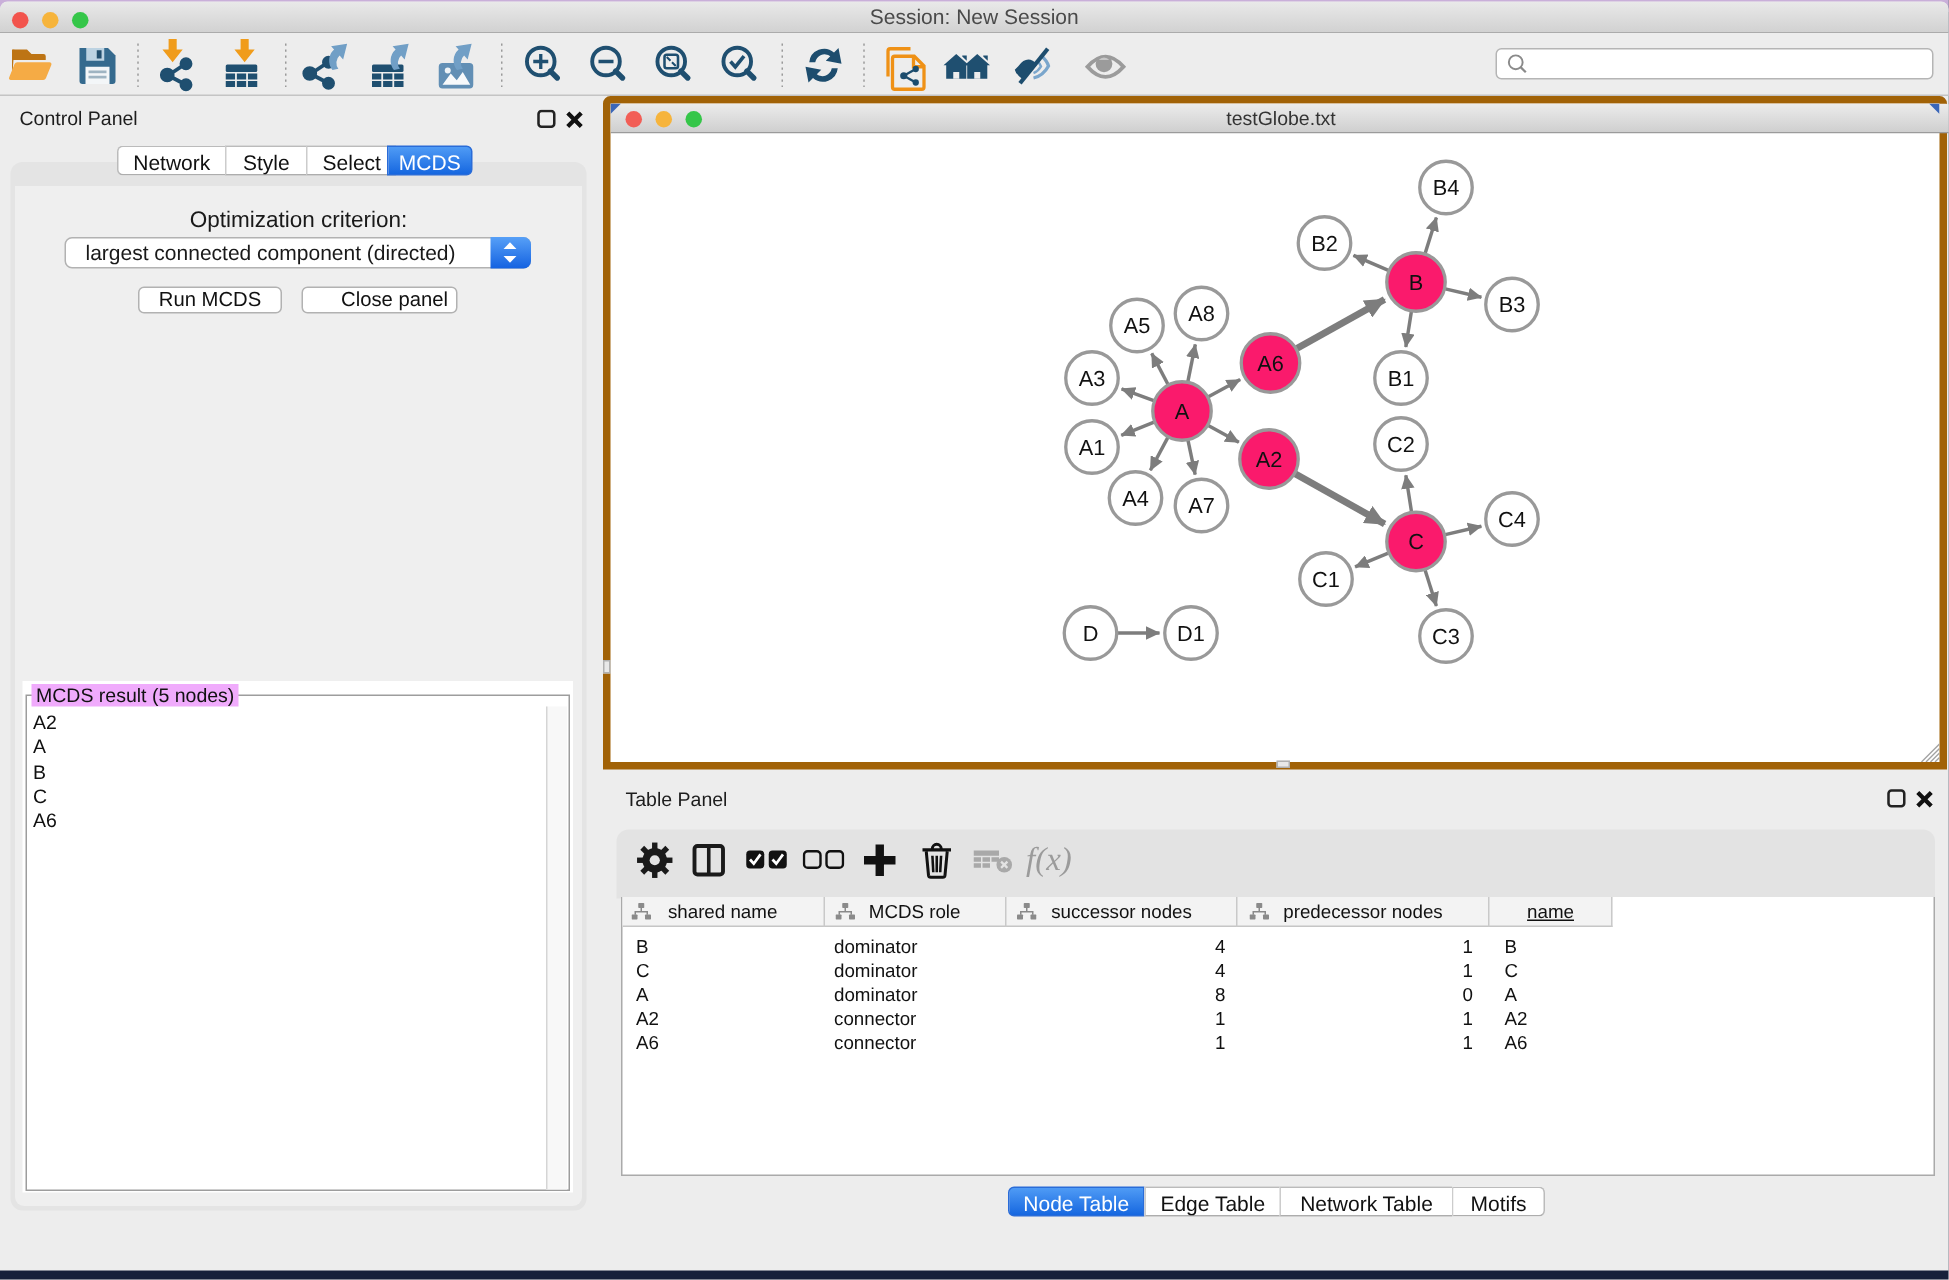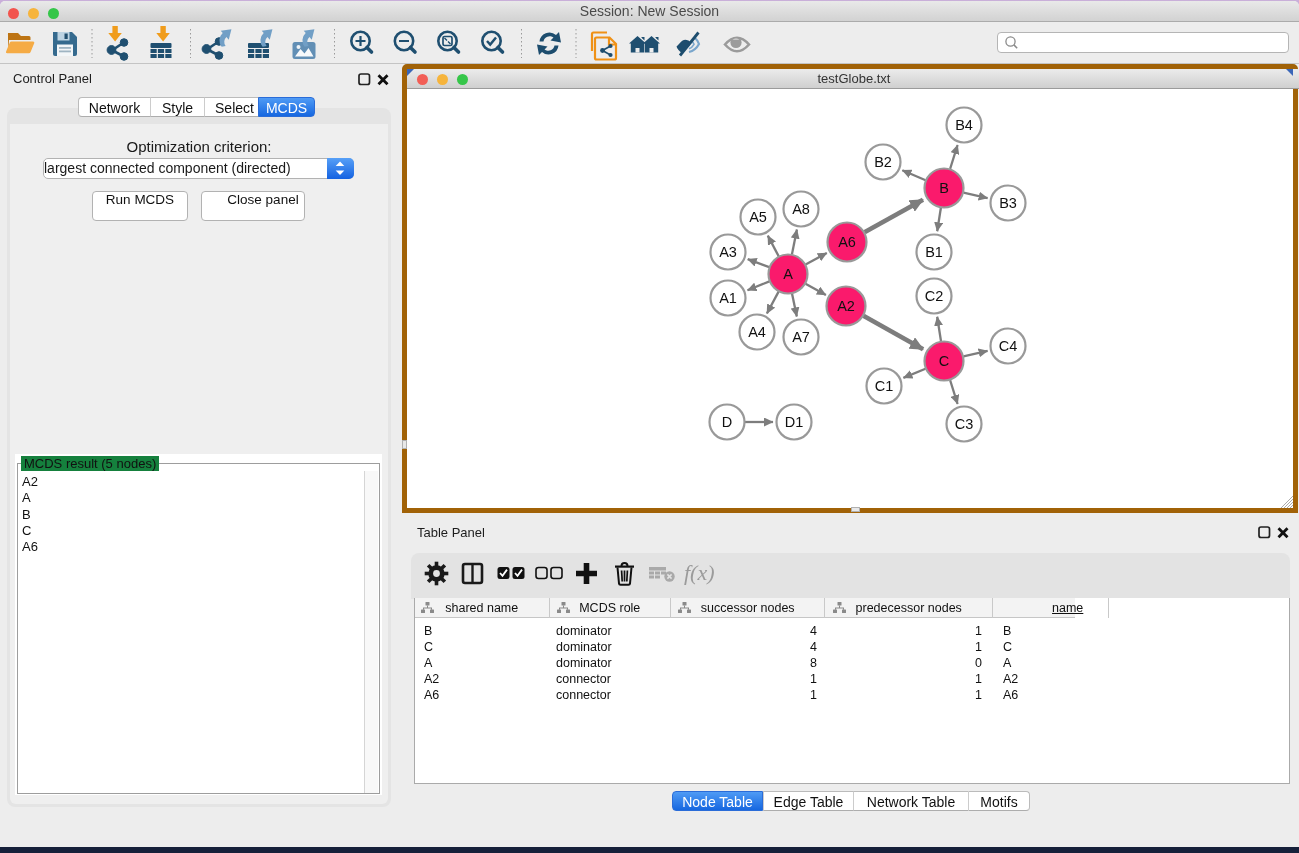--- a/index.html
+++ b/index.html
@@ -35,32 +35,32 @@
   text-align:center; border-top:1px solid #bbb; border-bottom:1px solid #adadad; }
 #tab1 { left:0; width:72px; border-left:1px solid #bbb; border-radius:4px 0 0 4px; }
 #tab2 { left:72px; width:54px; border-left:1px solid #ccc; }
 #tab3 { left:126px; width:60px; border-left:1px solid #ccc; }
 #tab4 { left:180px; width:57px; background:linear-gradient(#4f9bf5,#1667e0); color:#fff;
   border:1px solid #2a6cd8; border-radius:0 4px 4px 0; }
 #optlabel { position:absolute; left:7px; top:137px; width:384px; text-align:center;
   font-size:15px; color:#191919; }
 #dropdown { position:absolute; left:43px; top:157px; width:311px; height:21px;
   background:#fff; border:1px solid #b2b2b2; border-radius:5px; font-size:14px;
-  color:#191919; line-height:19px; }
+  color:#191919; line-height:19px; padding-left:13px; }
 #ddbtn { position:absolute; right:-1px; top:-1px; width:27px; height:21px;
   background:linear-gradient(#57a0f7,#1462e1); border-radius:0 5px 5px 0; }
-.btn { position:absolute; height:30px; background:#fff; border:1px solid #b2b2b2;
+.btn { position:absolute; height:18px; background:#fff; border:1px solid #b2b2b2;
   border-radius:4px; font-size:13.5px; color:#111; text-align:center; line-height:16px; }
 #btn-run { left:92px; top:190px; width:96px; }
 #btn-close { left:201px; top:190px; width:104px;padding-left:20px; }
 
 #mcdsbox { position:absolute; left:15px; top:453px; width:367px; height:341px; background:#fff; }
 #mcdsborder { position:absolute; left:2px; top:9px; right:2px; bottom:1px;
   border:1px solid #9d9d9d; }
-#mcdslegend { position:absolute; left:6px; top:2px; background:#15803d; padding:0 3px;
+#mcdslegend { position:absolute; left:6px; top:2px; background:#f0abfc; padding:0 3px;
   font-size:13px; color:#111; }
 #mcdslist { position:absolute; left:7px; top:20px; font-size:13px; color:#111; line-height:16.3px; }
 #mcdstrack { position:absolute; right:4px; top:17px; bottom:2px; width:14px;
   background:#f8f8f8; border-left:1px solid #d5d5d5; }
 
 #netwin { position:absolute; left:402px; top:63px; width:896px; height:449px;
   background:#fff; border:5px solid #a16207; border-radius:5px 5px 0 0; }
 #nettitle { position:absolute; left:0; top:0; width:894px; height:20px;
   background:linear-gradient(#ececec,#cfcfcf); border-bottom:1px solid #9b9b9b;
   border-radius:4px 4px 0 0; }
@@ -454,21 +454,21 @@
           <svg style="position:absolute;left:8px;top:4px" width="13" height="12" viewBox="0 0 13 12">
             <g fill="#8a8a8a">
               <rect x="4.5" y="0" width="4" height="3.4" rx="0.5"></rect>
               <rect x="0" y="7.6" width="4" height="3.4" rx="0.5"></rect>
               <rect x="9" y="7.6" width="4" height="3.4" rx="0.5"></rect>
               <path d="M6,3.4 h1 v2 h4 v2.4 h-1 v-1.4 H3 v1.4 H2 V5.4 h4 z"></path>
             </g>
           </svg>
           <span>predecessor nodes</span>
         </div>
-  <div class="hcell" style="left:612px;width:82.4px;text-decoration:underline;">
+  <div class="hcell" style="left:578px;width:82.4px;text-decoration:underline;">
           <span>name</span>
         </div>
 </div>
 <div class="rowtxt" style="left:9px;top:26px;">B</div>
 <div class="rowtxt" style="left:141px;top:26px;">dominator</div>
 <div class="rowtxt" style="left:332px;top:26px;width:70px;text-align:right;">4</div>
 <div class="rowtxt" style="left:497px;top:26px;width:70px;text-align:right;">1</div>
 <div class="rowtxt" style="left:588px;top:26px;">B</div>
 <div class="rowtxt" style="left:9px;top:42px;">C</div>
 <div class="rowtxt" style="left:141px;top:42px;">dominator</div>

